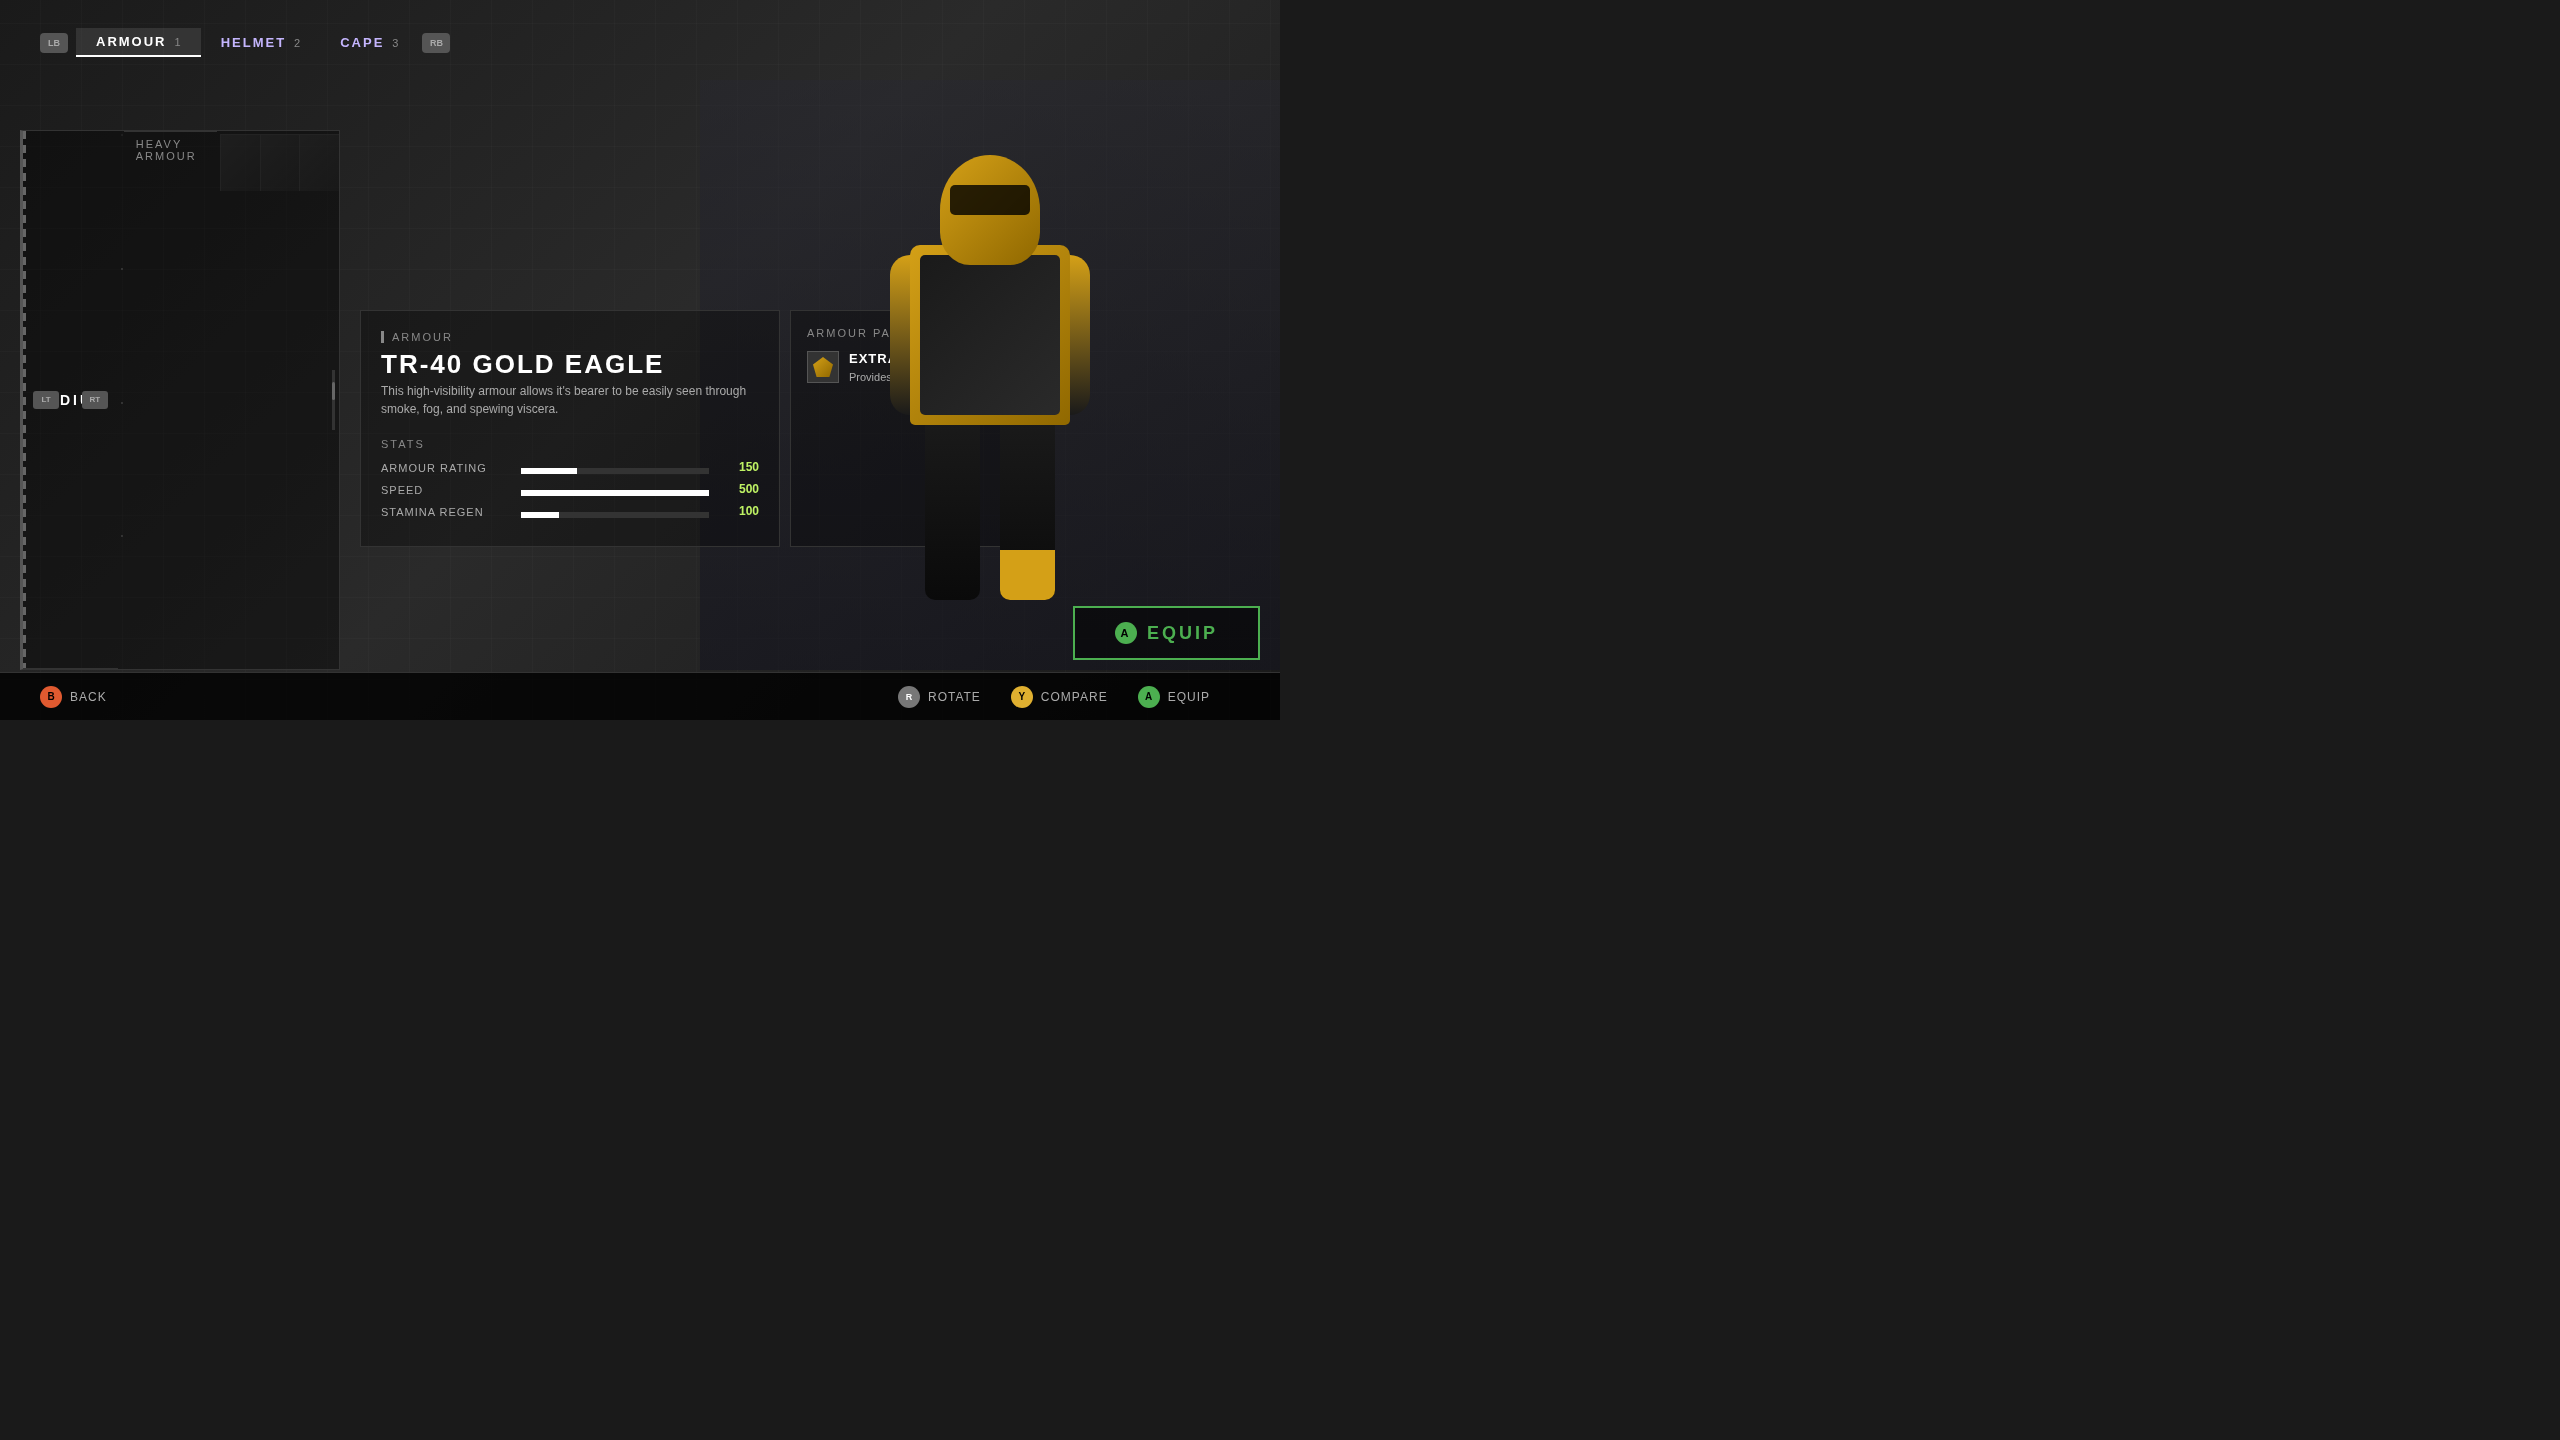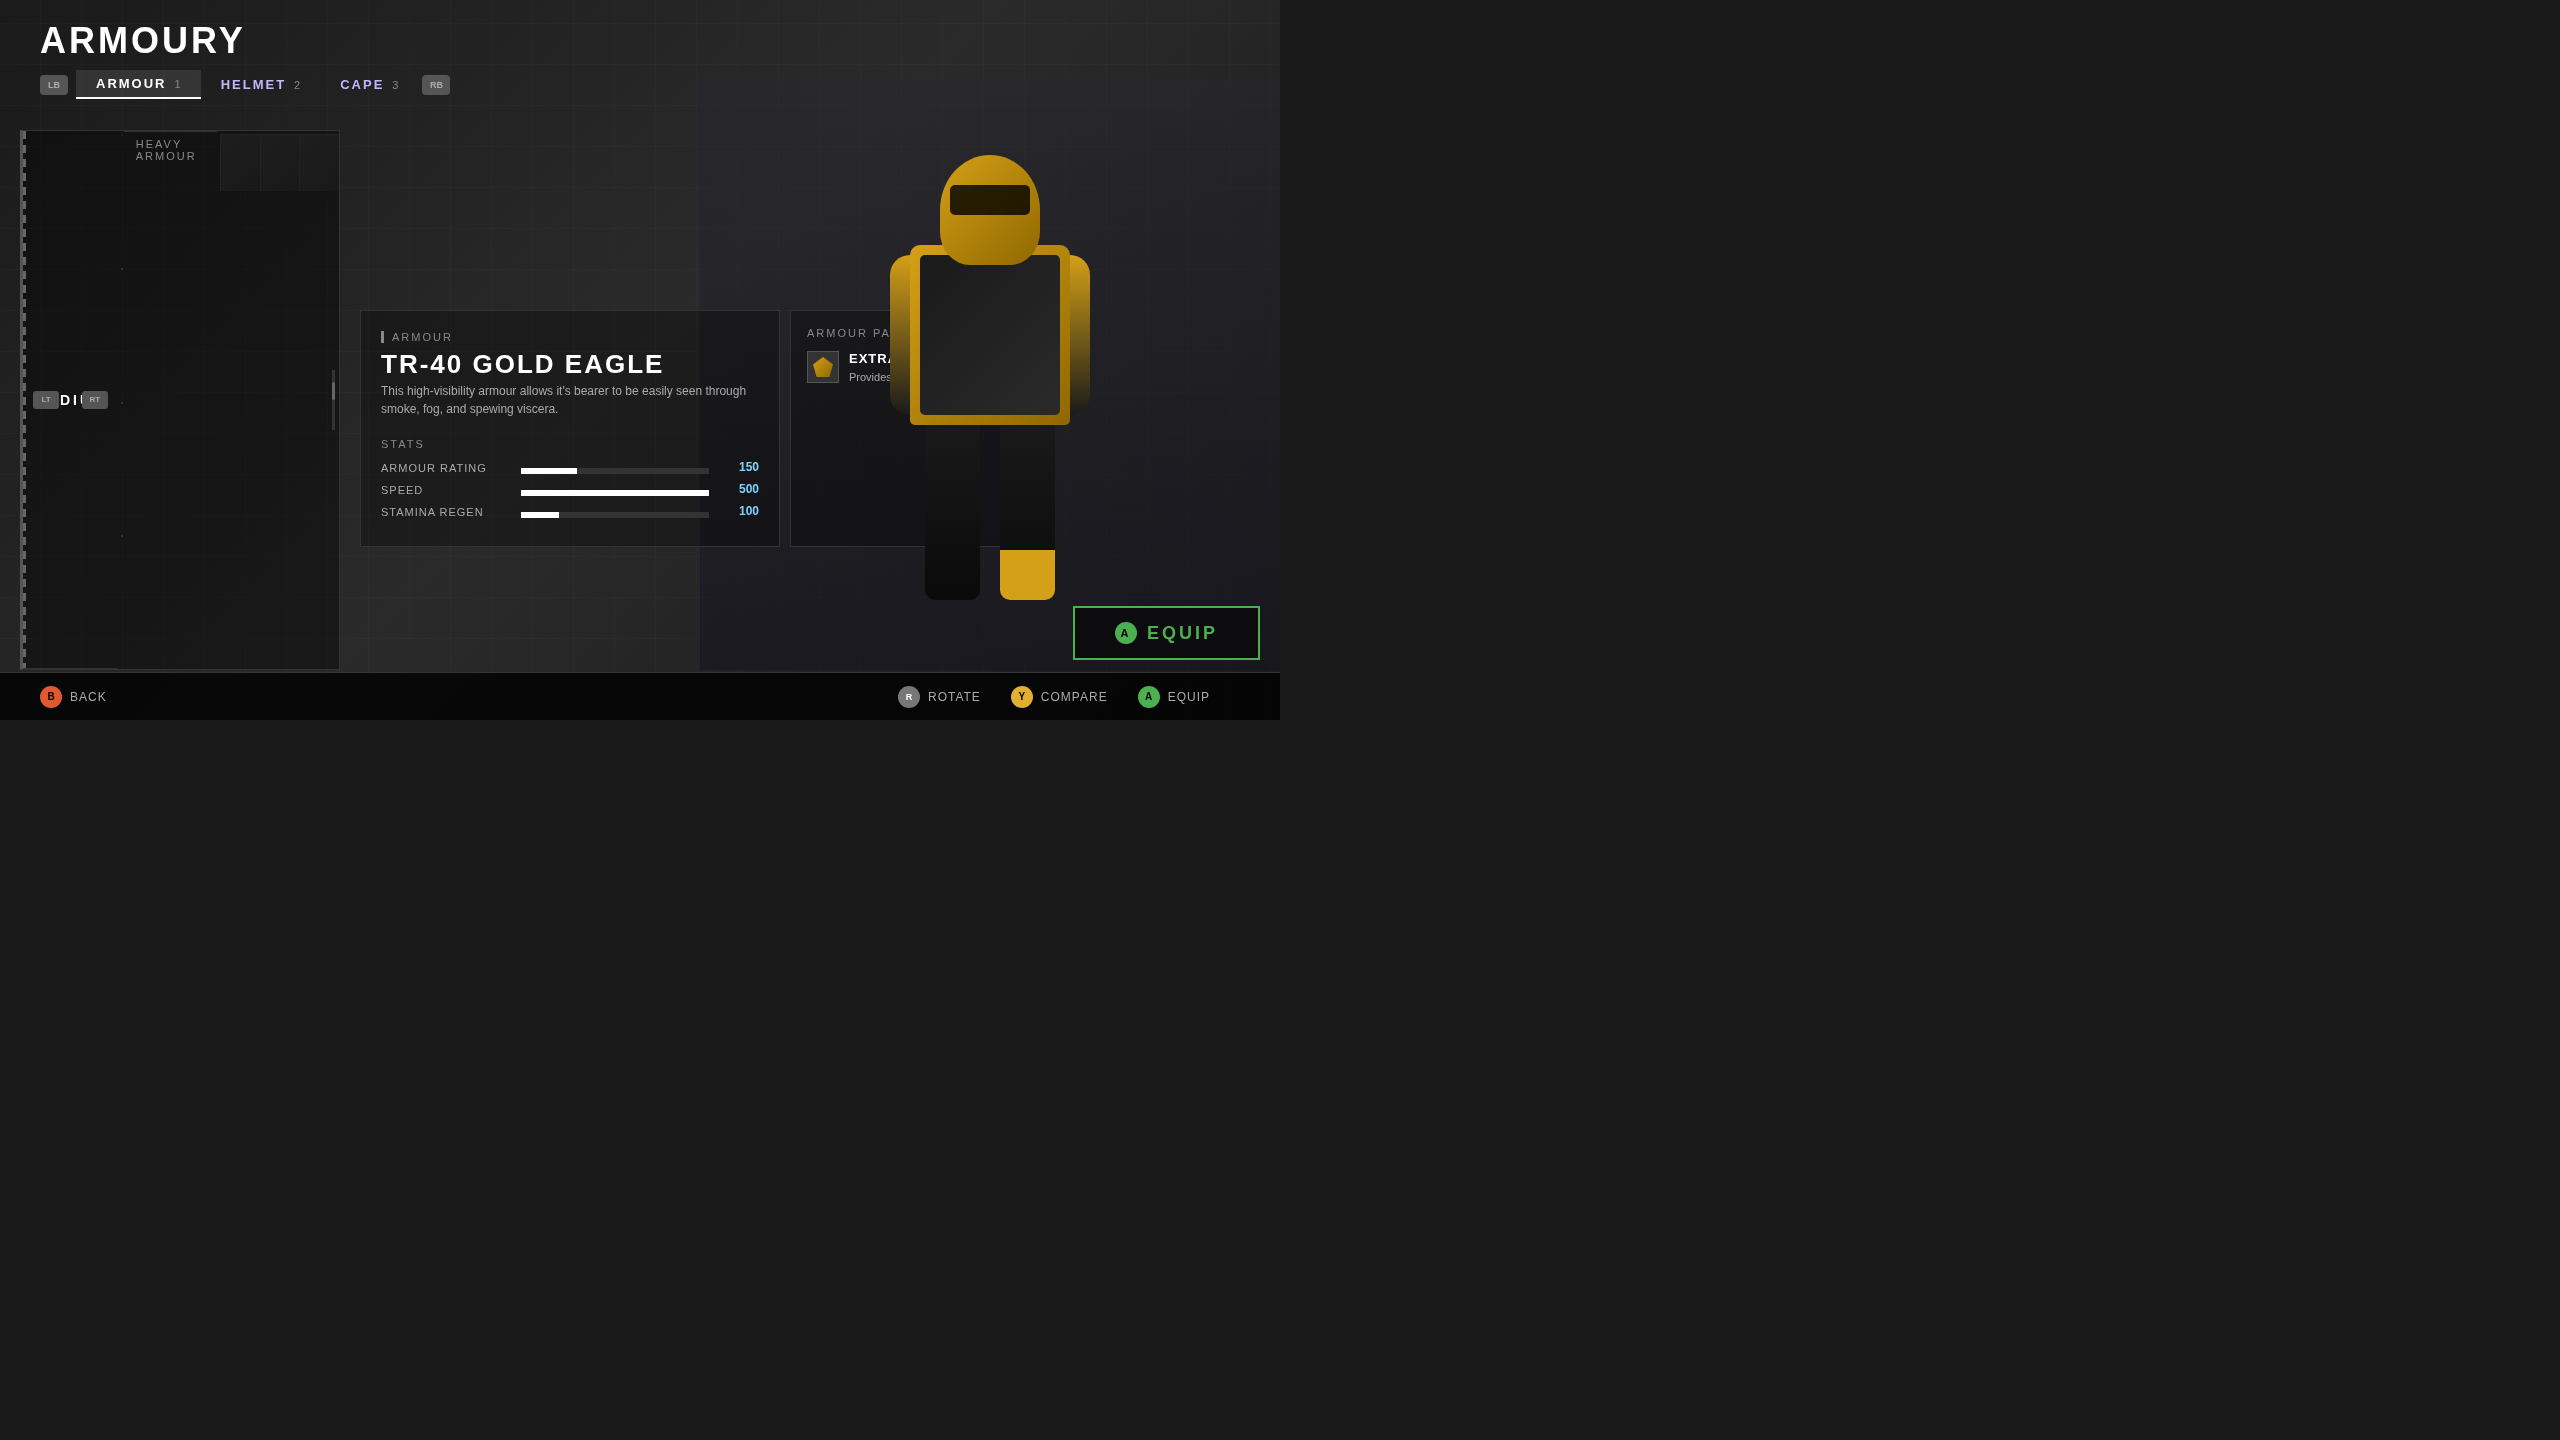--- a/index.html
+++ b/index.html
@@ -378,21 +378,21 @@
       position: relative;
     }
 
     .stat-bar {
       height: 100%;
       background: #fff;
     }
 
     .stat-value {
       font-size: 12px;
-      color: #7dd3fc;
+      color: #bef264;
       font-weight: bold;
       width: 40px;
       text-align: right;
     }
 
     
     .passive-panel {
       margin-left: 10px;
       padding: 16px;
       background: rgba(0,0,0,0.3);
@@ -679,21 +679,20 @@
     <div class="char-helmet"></div>
     <div class="char-left-arm"></div>
     <div class="char-right-arm"></div>
     <div class="char-torso"></div>
     <div class="char-left-leg"></div>
     <div class="char-right-leg"></div>
   </div>
 </div>
 
 <div class="header">
-  <div class="page-title">ARMOURY</div>
   <div class="tabs-row">
     <div class="lb-btn">LB</div>
 
     <div class="tab tab-active">
       <div class="tab-label">ARMOUR</div>
       <div class="tab-divider"></div>
       <div class="tab-num">1</div>
     </div>
 
     <div class="tab">

